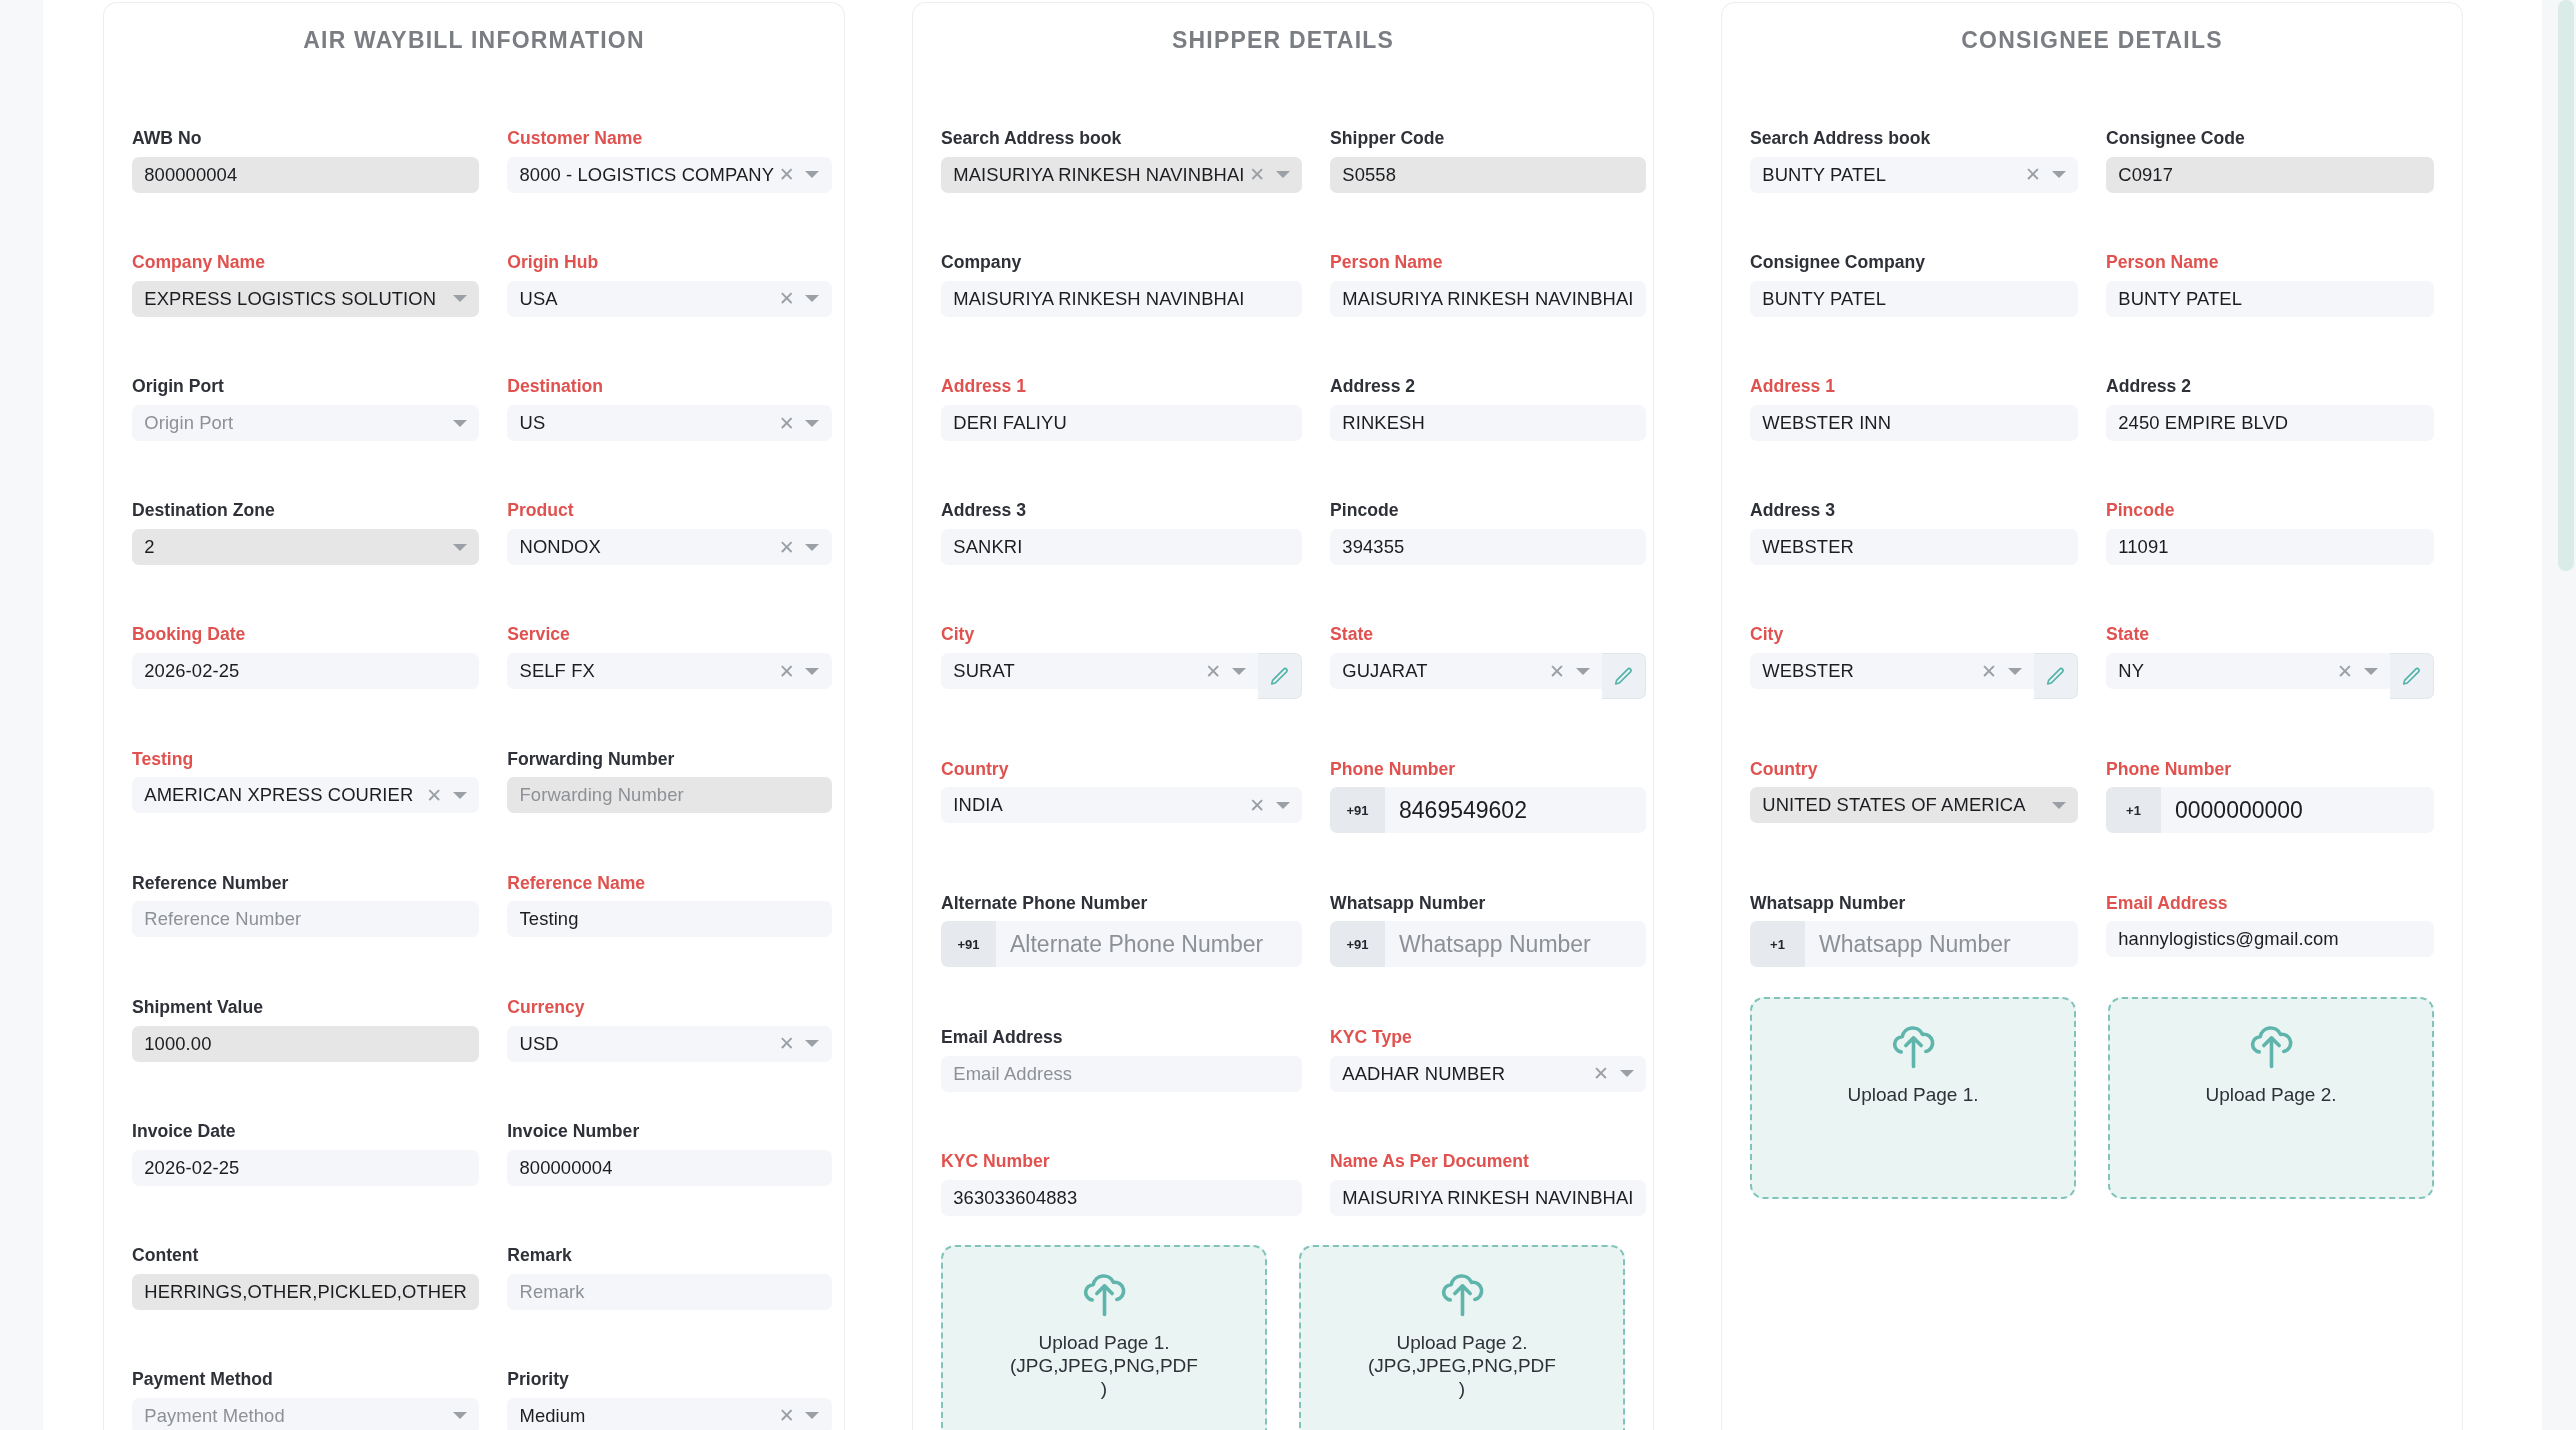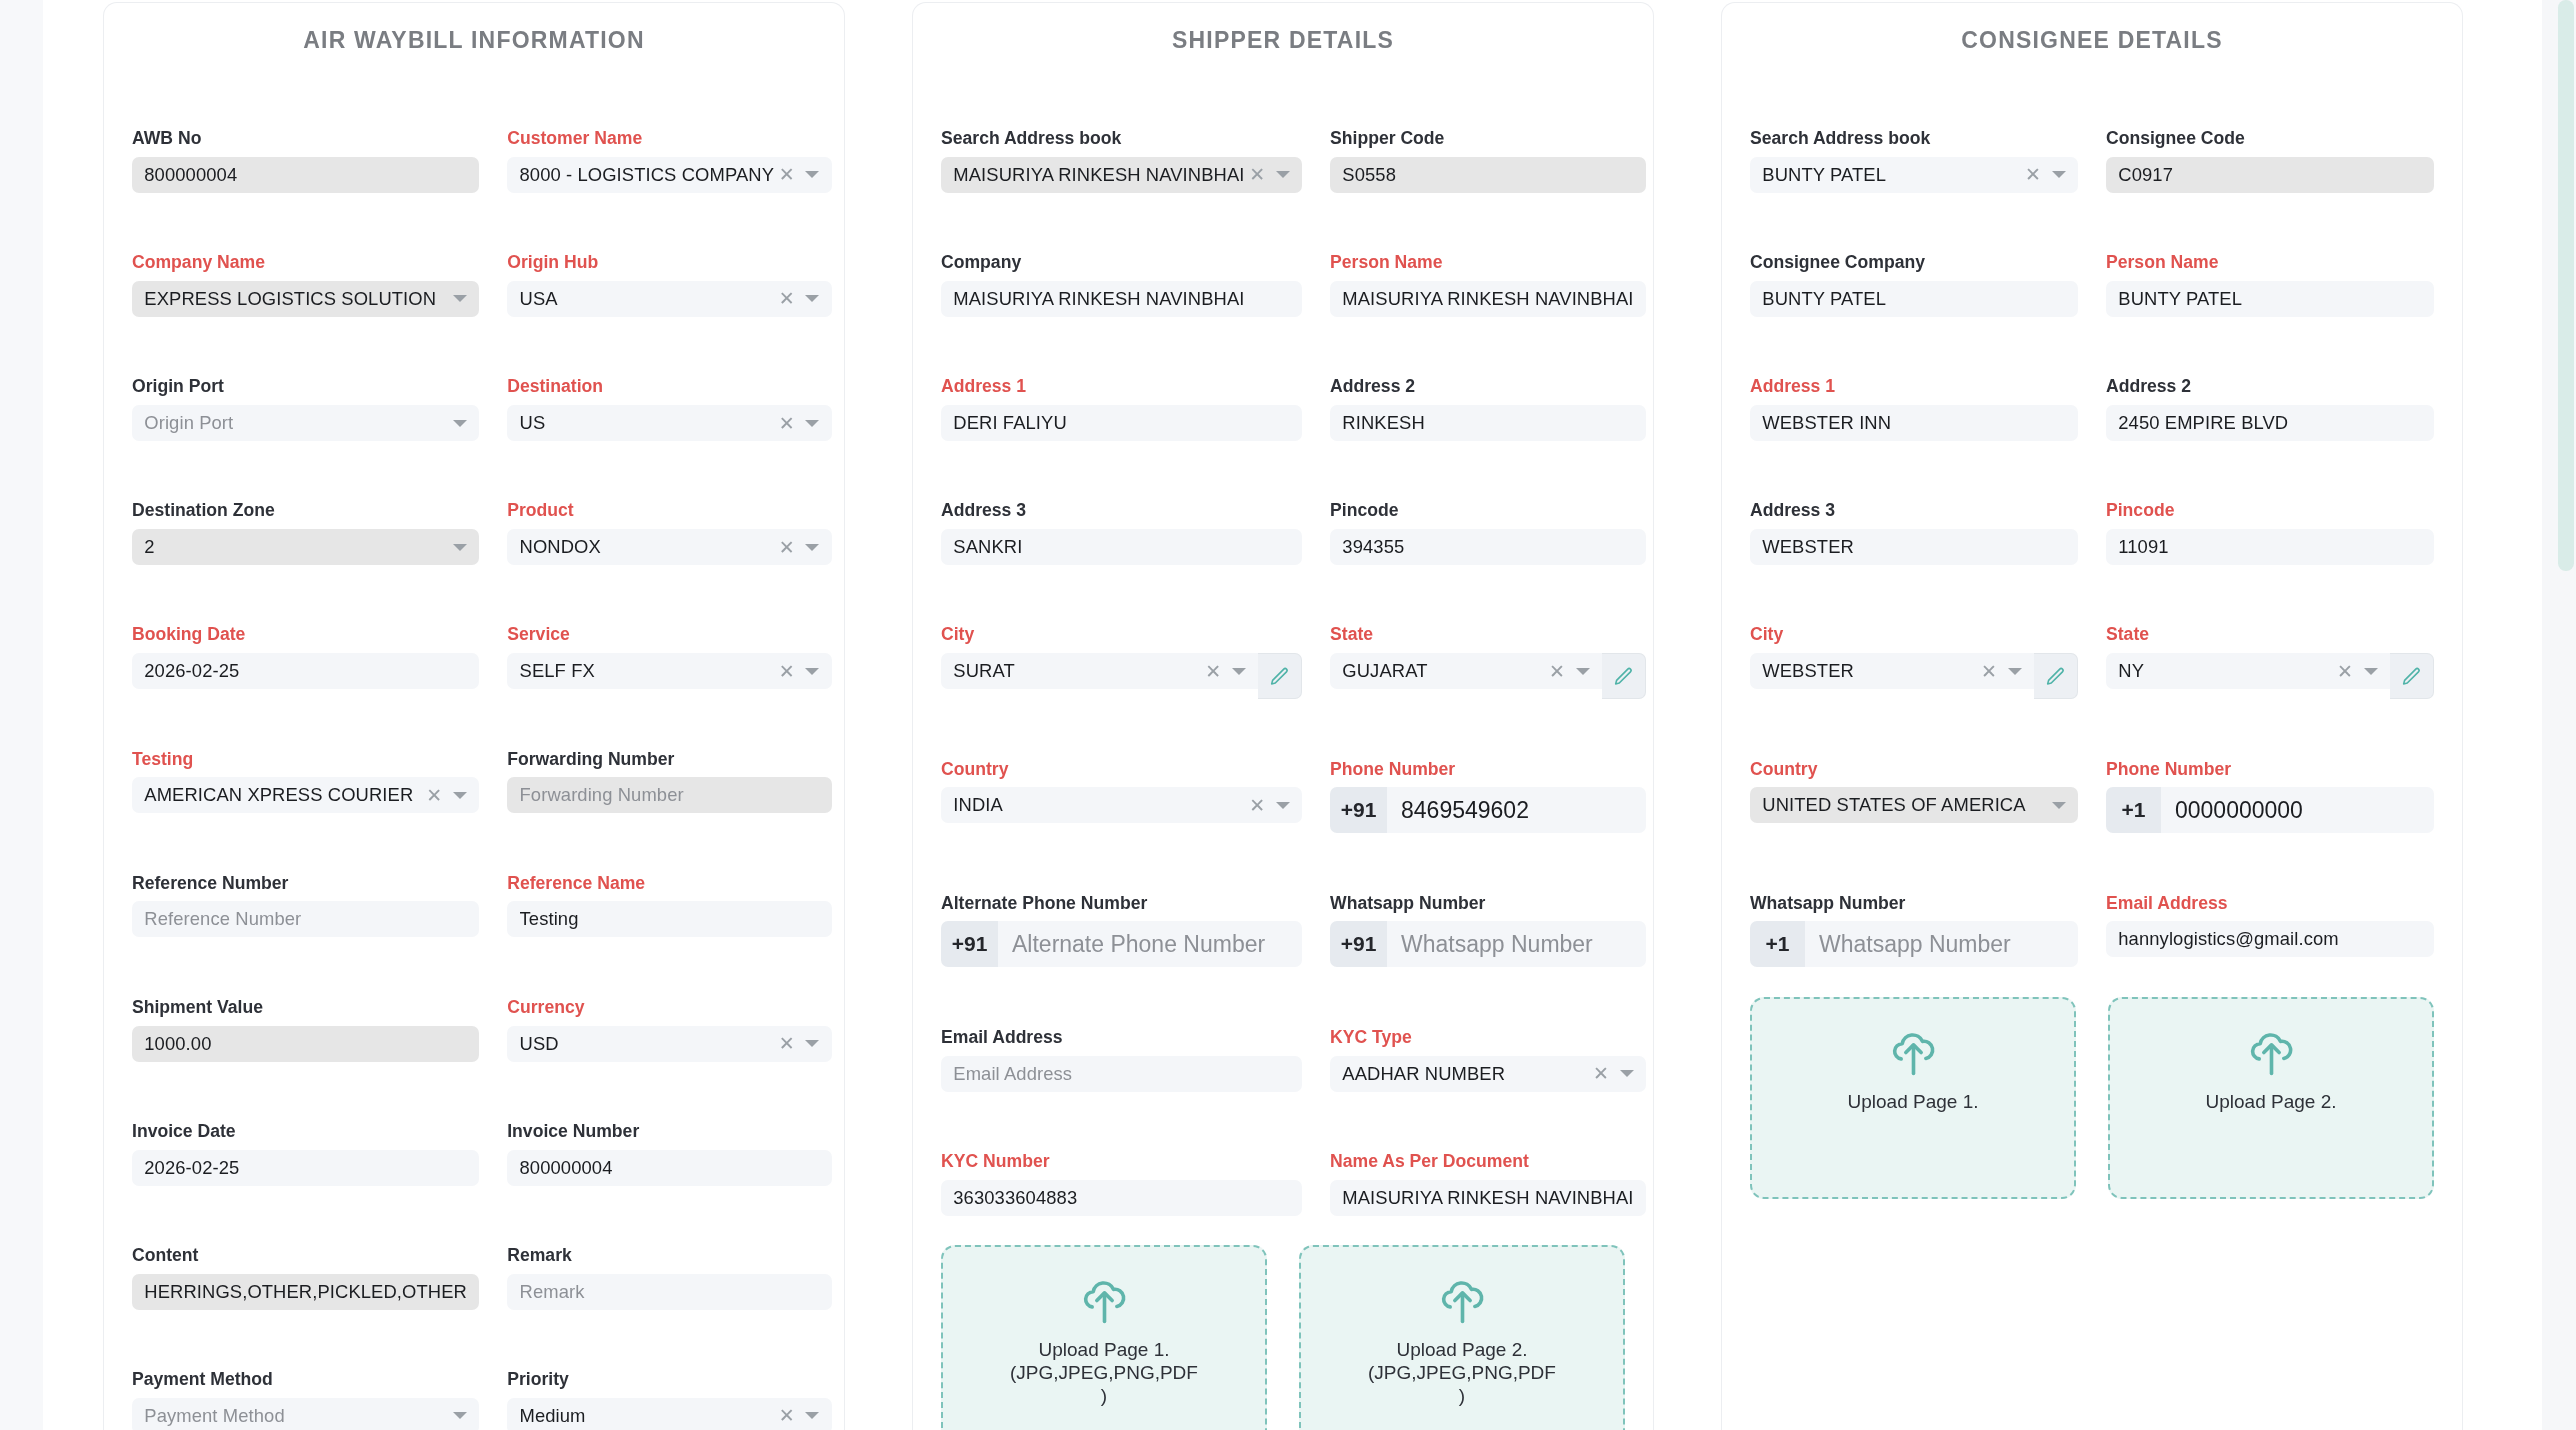--- a/index.html
+++ b/index.html
@@ -150,21 +150,21 @@
     flex: 0 0 auto;
   }
   .edit-btn svg { width: 21.5px; height: 21.5px; }
 
   
   .phone { display: flex; align-items: stretch; height: 46px; border-radius: 7px; overflow: hidden; }
   .phone .pfx {
     background: #e6eaef;
     min-width: 55px;
     display: flex; align-items: center; justify-content: center;
-    font-size: 21px; color: #24262b; font-weight: 600;
+    font-size: 13px; color: #24262b; font-weight: 600;
     padding: 0 10.7px;
     flex: 0 0 auto;
   }
   .phone .pinput {
     flex: 1 1 auto;
     background: #f4f6f9;
     display: flex; align-items: center;
     padding: 0 14px;
     font-size: 23px; color: #1b1d21;
     white-space: nowrap; overflow: hidden;
@@ -180,21 +180,21 @@
   }
   .upload {
     border: 2.3px dashed #7fc3bb;
     border-radius: 14px;
     background: #eaf5f3;
     height: 202px;
     display: flex;
     flex-direction: column;
     align-items: center;
     justify-content: flex-start;
-    padding-top: 31px;
+    padding-top: 24px;
     cursor: pointer;
   }
   .upload-ico { width: 51px; height: 46px; margin-bottom: 14px; }
   .upload-txt {
     font-size: 19px;
     color: #2e3138;
     text-align: center;
     line-height: 1.22;
     font-weight: 500;
     white-space: pre-line;

